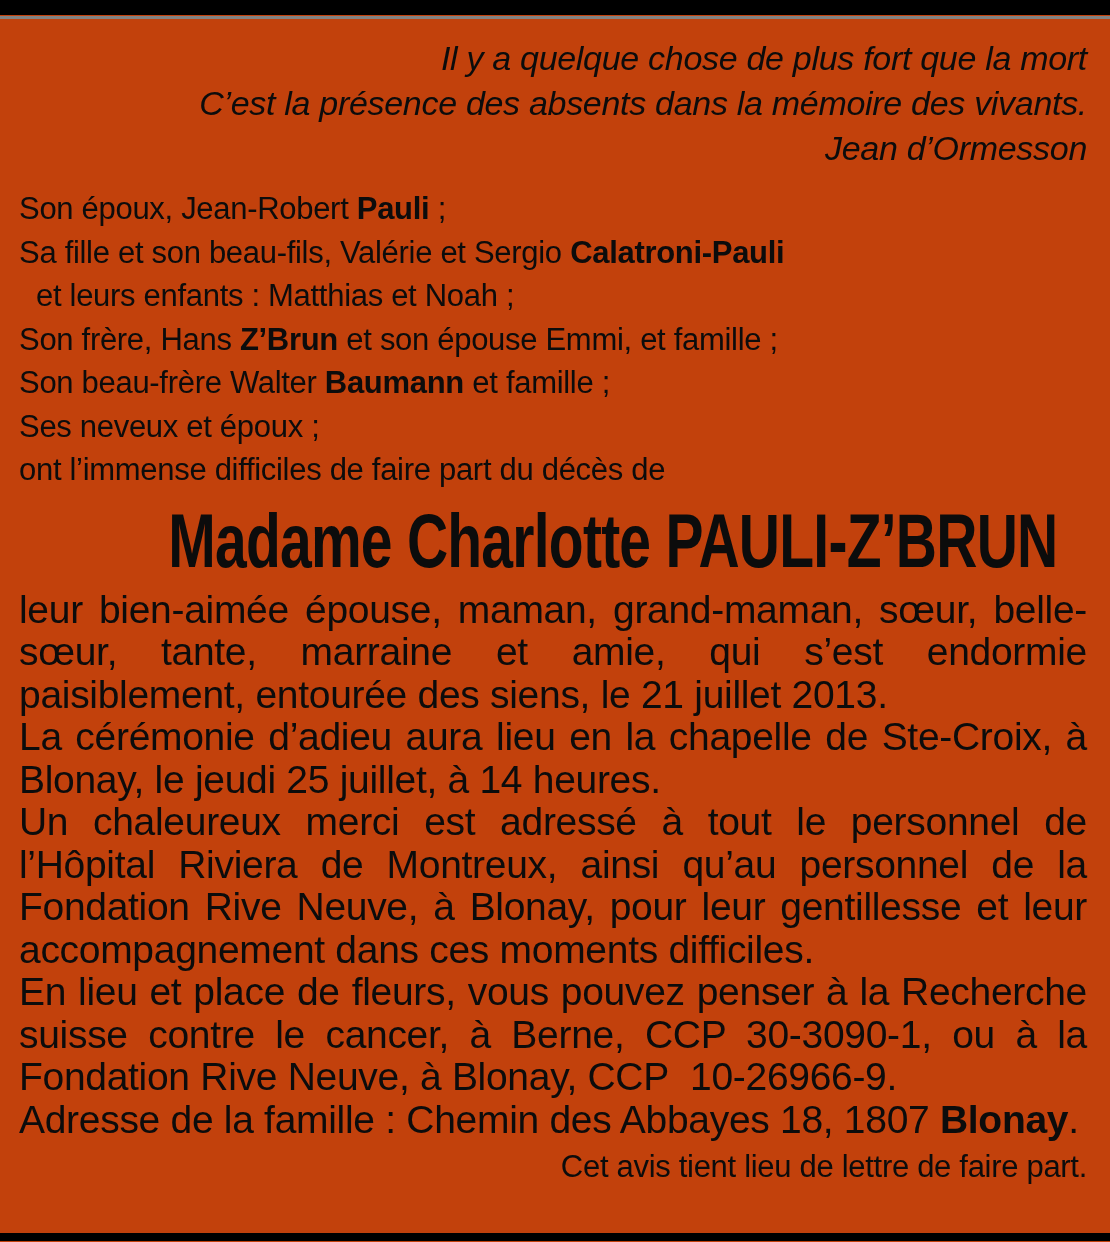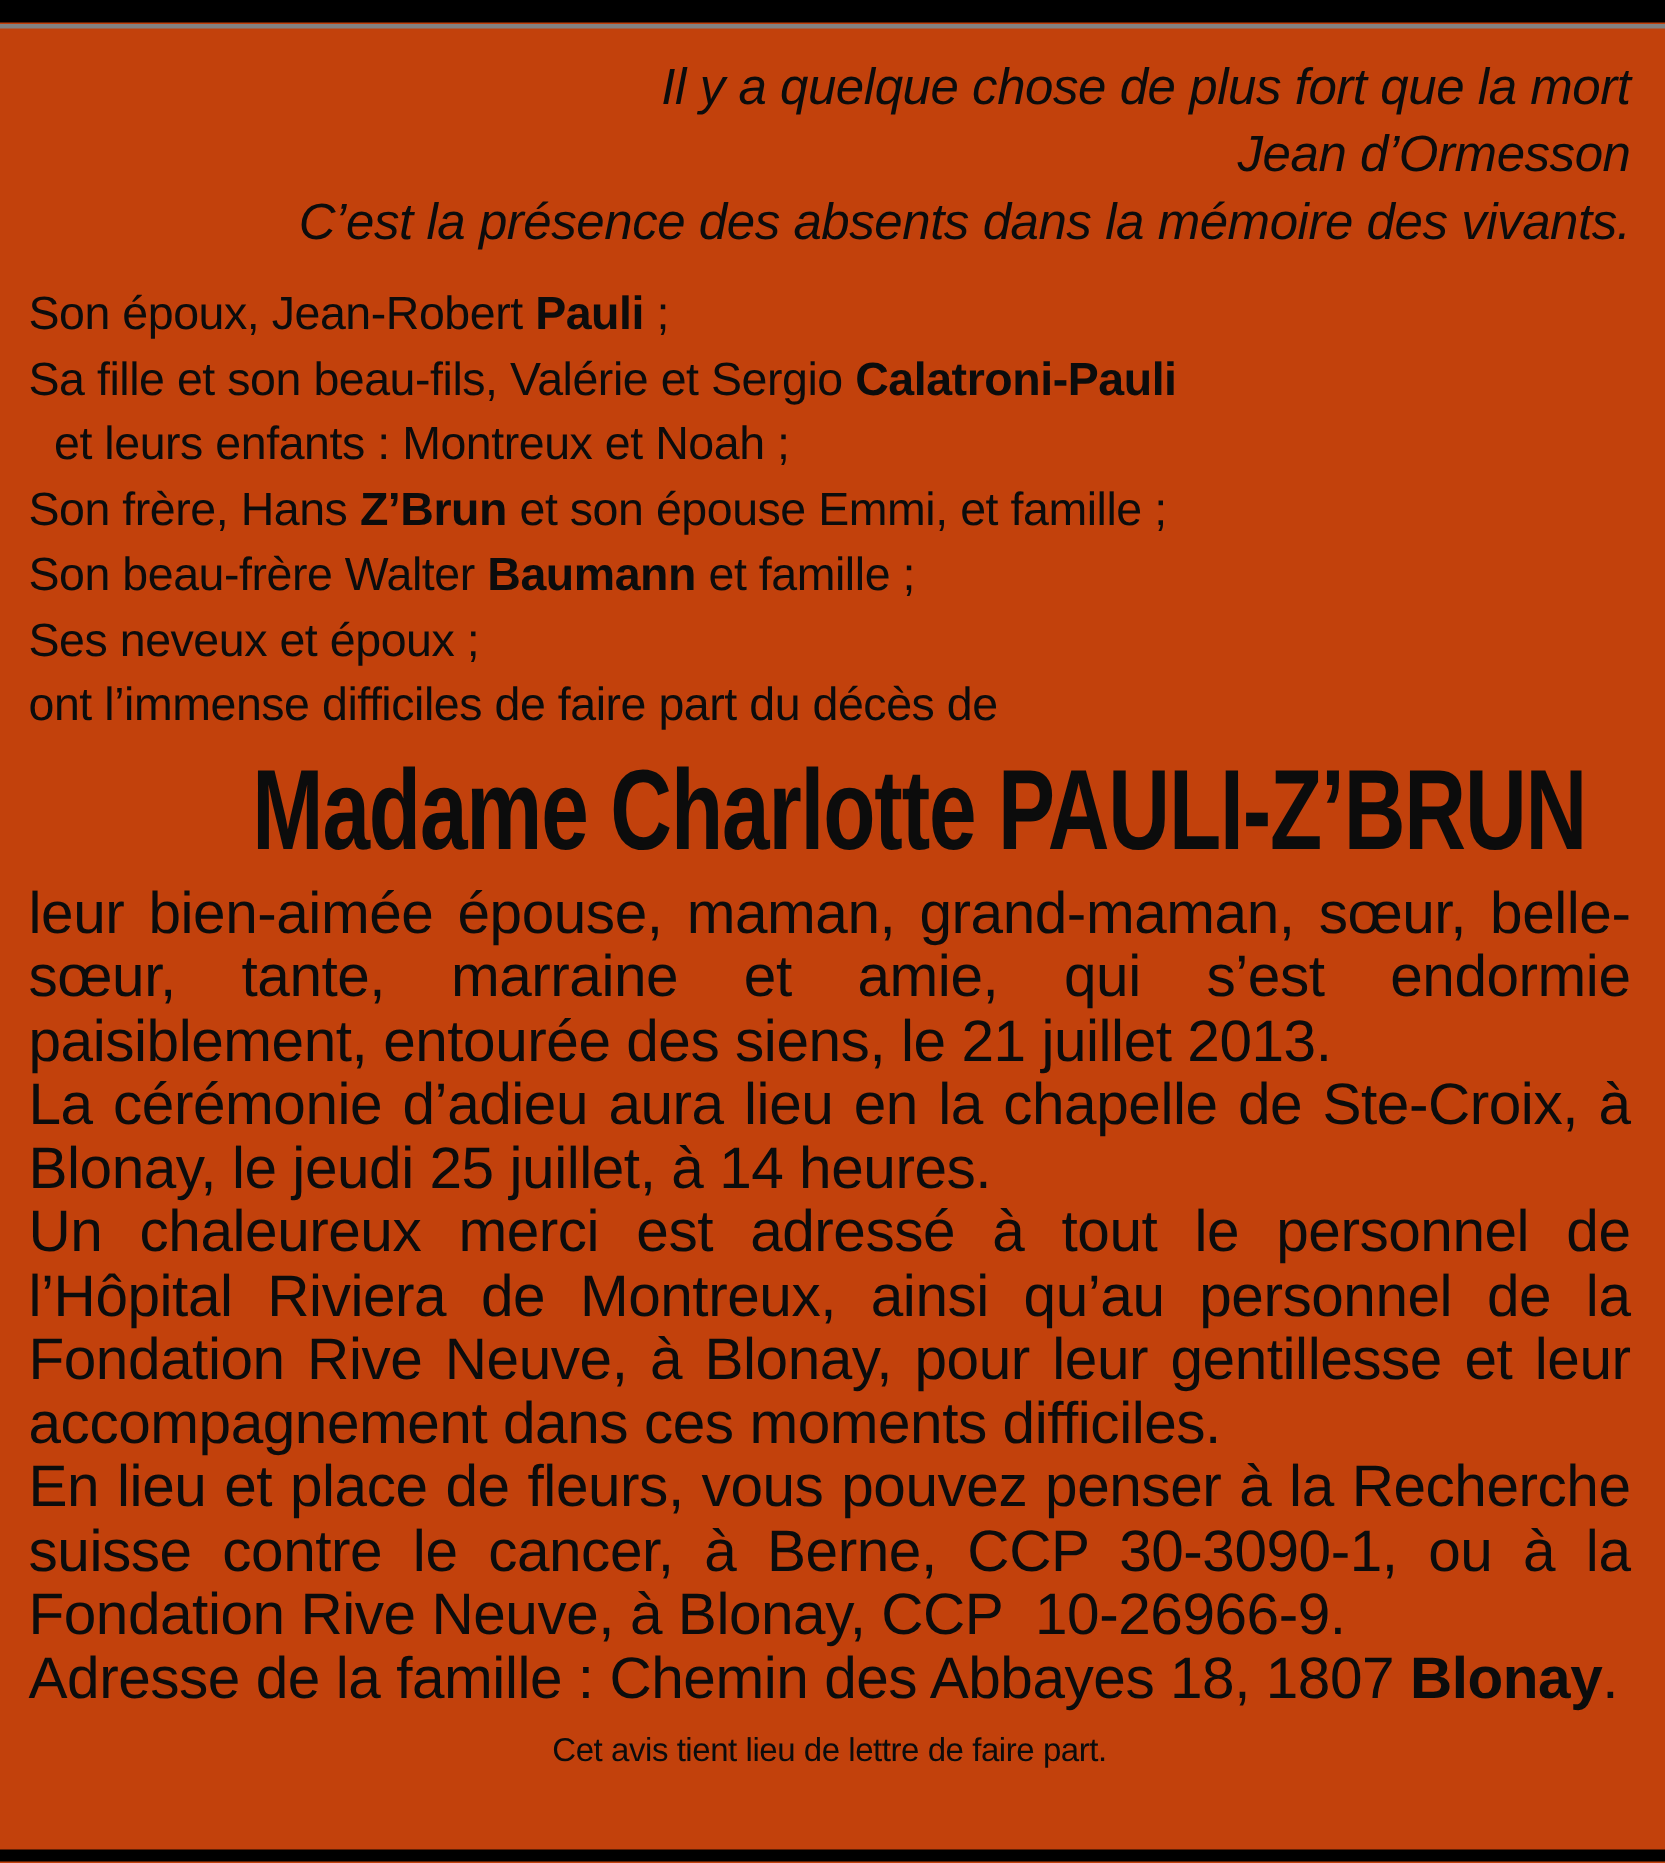--- a/index.html
+++ b/index.html
@@ -61,23 +61,23 @@
   .body-copy {
     font-size: 39px;
     line-height: 42.5px;
   }
   .body-copy p {
     margin: 0;
     text-align: justify;
   }
   .closing {
     margin-top: 4px;
-    font-size: 22px;
+    font-size: 31px;
     line-height: 43px;
-    text-align: center;
+    text-align: right;
   }
   .bottom-bar {
     position: absolute;
     left: 0;
     right: 0;
     bottom: 1px;
     height: 8px;
     background: #000000;
   }
   b { font-weight: bold; }
@@ -86,28 +86,28 @@
 <body>
 
 <div class="page">
   <div class="top-bar"></div>
   <div class="top-rule"></div>
 
   <div class="content">
 
     <div class="epigraph">
       <div>Il y a quelque chose de plus fort que la mort</div>
+      <div>C’est la présence des absents dans la mémoire des vivants.</div>
       <div>Jean d’Ormesson</div>
-      <div>C’est la présence des absents dans la mémoire des vivants.</div>
     </div>
 
     <div class="family" id="family-list">
         <div class="family-line"><span>Son époux, Jean-Robert </span><b>Pauli</b><span> ;</span></div>
         <div class="family-line"><span>Sa fille et son beau-fils, Valérie et Sergio </span><b>Calatroni-Pauli</b></div>
-        <div class="family-line indent"><span>et leurs enfants : Montreux et Noah ;</span></div>
+        <div class="family-line indent"><span>et leurs enfants : Matthias et Noah ;</span></div>
         <div class="family-line"><span>Son frère, Hans </span><b>Z’Brun</b><span> et son épouse Emmi, et famille ;</span></div>
         <div class="family-line"><span>Son beau-frère Walter </span><b>Baumann</b><span> et famille ;</span></div>
         <div class="family-line"><span>Ses neveux et époux ;</span></div>
         <div class="family-line"><span>ont l’immense difficiles de faire part du décès de</span></div>
       </div>
 
     <h1 class="deceased">
       <span class="squeeze">Madame Charlotte PAULI-Z’BRUN</span>
     </h1>
 

